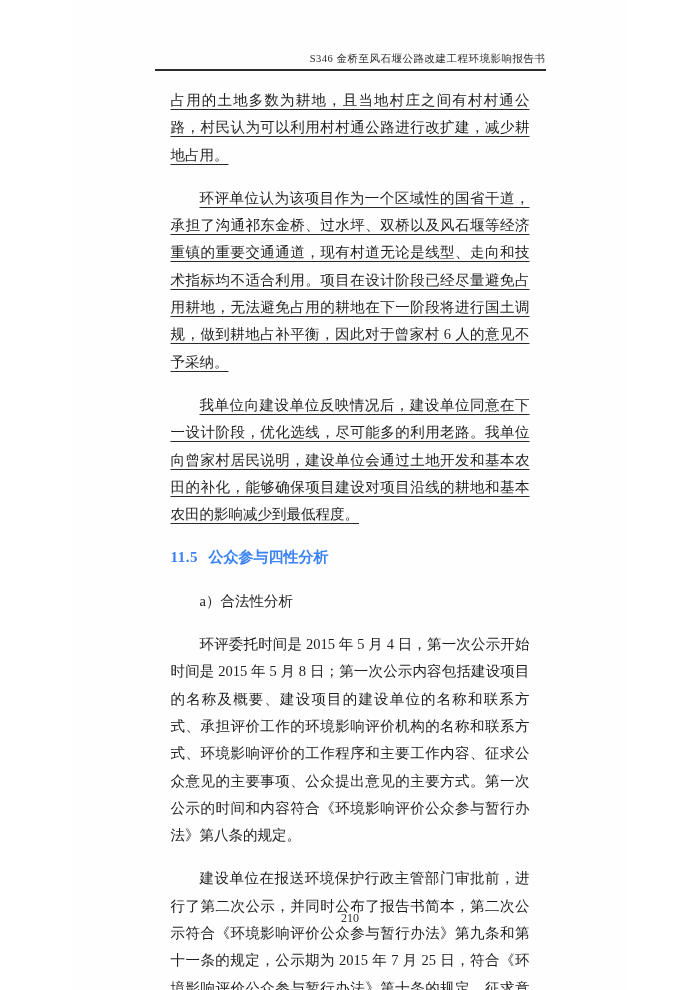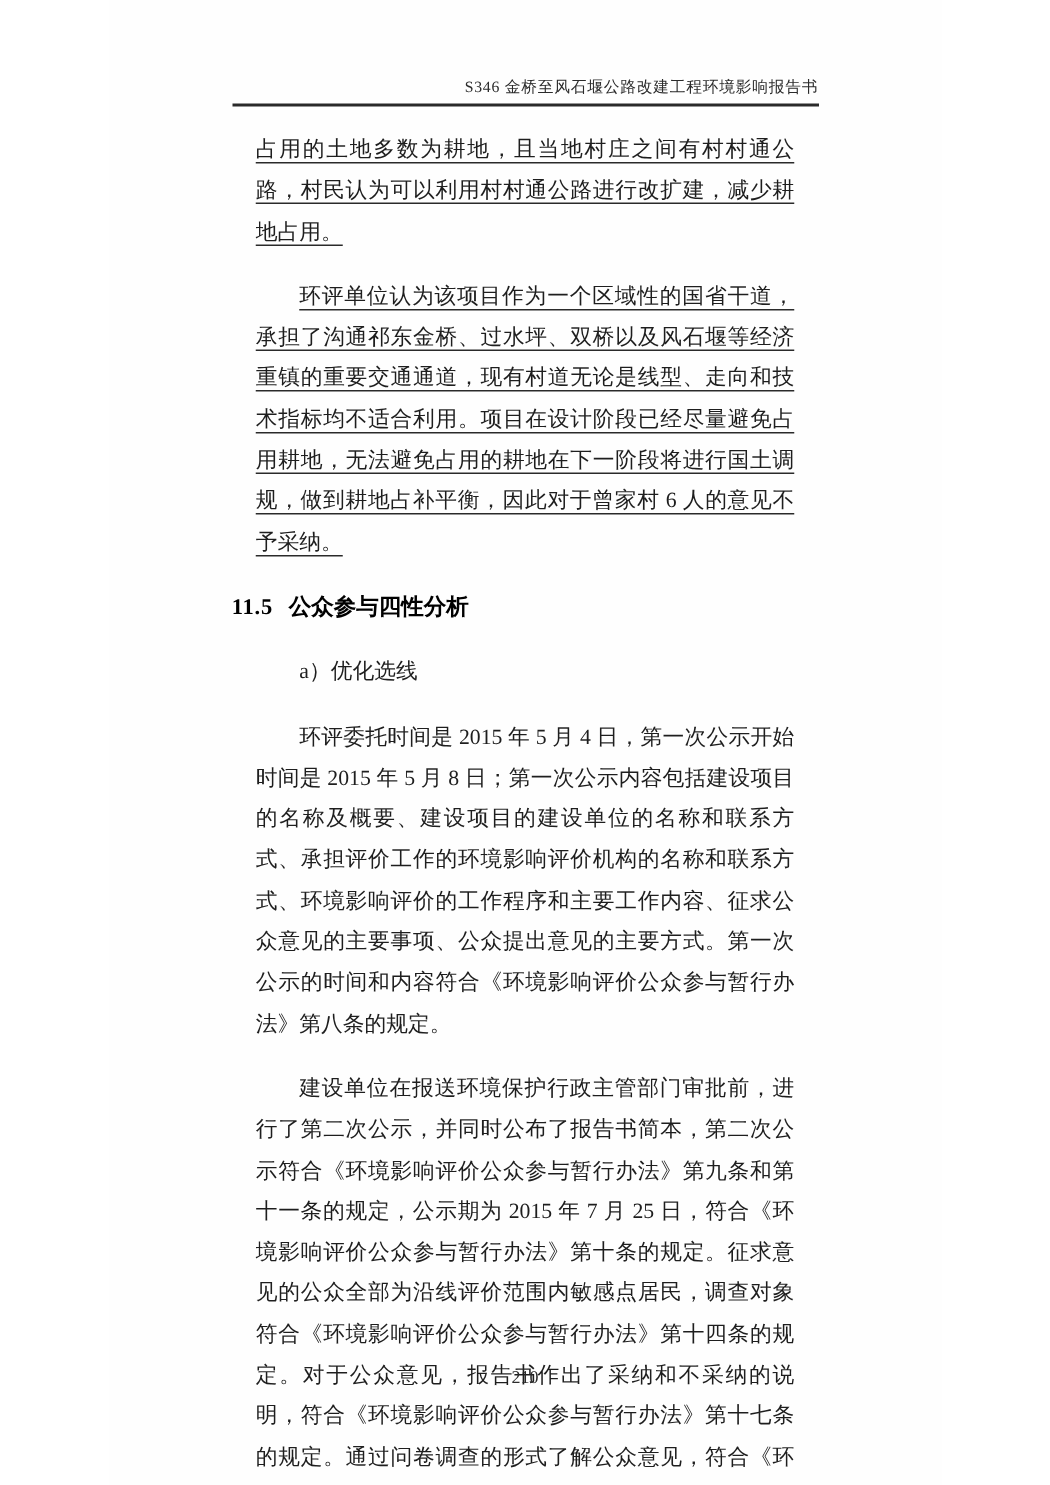--- a/index.html
+++ b/index.html
@@ -37,25 +37,25 @@
     word-break: break-all;
   }
   .no-indent { text-indent: 0; }
   .ul, .u {
     text-decoration: underline;
     text-decoration-thickness: 1px;
     text-underline-offset: 4px;
     text-decoration-color: #2a2a2a;
   }
   .section-heading {
-    margin: 0;
+    margin: 16px;
     font-size: 15px;
     line-height: 27.3px;
     font-weight: bold;
-    color: #000000;
+    color: #3b82f6;
   }
   .section-heading .sec-num { margin-right: 0.7em; letter-spacing: 0.5px; }
   .item-label { text-indent: 2em; }
   .fill-last { text-align-last: justify; }
   .page-number {
     position: absolute;
     left: 0;
     right: 0;
     bottom: 64px;
     text-align: center;
@@ -71,24 +71,25 @@
   <header class="page-header">
     <div class="header-title">S346 金桥至风石堰公路改建工程环境影响报告书</div>
   </header>
 
   <main class="doc-body">
 
     <p class="para no-indent ul">占用的土地多数为耕地，且当地村庄之间有村村通公路，村民认为可以利用村村通公路进行改扩建，减少耕地占用。</p>
 
     <p class="para ul">环评单位认为该项目作为一个区域性的国省干道，承担了沟通祁东金桥、过水坪、双桥以及风石堰等经济重镇的重要交通通道，现有村道无论是线型、走向和技术指标均不适合利用。项目在设计阶段已经尽量避免占用耕地，无法避免占用的耕地在下一阶段将进行国土调规，做到耕地占补平衡，因此对于曾家村 6 人的意见不予采纳。</p>
 
+    <p class="para ul">我单位向建设单位反映情况后，建设单位同意在下一设计阶段，优化选线，尽可能多的利用老路。我单位向曾家村居民说明，建设单位会通过土地开发和基本农田的补化，能够确保项目建设对项目沿线的耕地和基本农田的影响减少到最低程度。</p>
 
     <h2 class="section-heading"><span class="sec-num">11.5</span><span>公众参与四性分析</span></h2>
 
-    <p class="para item-label">a）优化选线</p>
+    <p class="para item-label">a）合法性分析</p>
 
     <p class="para">环评委托时间是 2015 年 5 月 4 日，第一次公示开始时间是 2015 年 5 月 8 日；第一次公示内容包括建设项目的名称及概要、建设项目的建设单位的名称和联系方式、承担评价工作的环境影响评价机构的名称和联系方式、环境影响评价的工作程序和主要工作内容、征求公众意见的主要事项、公众提出意见的主要方式。第一次公示的时间和内容符合《环境影响评价公众参与暂行办法》第八条的规定。</p>
 
     <p class="para">建设单位在报送环境保护行政主管部门审批前，进行了第二次公示，并同时公布了报告书简本，第二次公示符合《环境影响评价公众参与暂行办法》第九条和第十一条的规定，公示期为 2015 年 7 月 25 日，符合《环境影响评价公众参与暂行办法》第十条的规定。征求意见的公众全部为沿线评价范围内敏感点居民，调查对象符合《环境影响评价公众参与暂行办法》第十四条的规定。对于公众意见，报告书作出了采纳和不采纳的说明，符合《环境影响评价公众参与暂行办法》第十七条的规定。通过问卷调查的形式了解公众意见，符合《环境影响评价公众参与暂行办法》第三章的规定。</p>
 
     <p class="para item-label">b）有效性分析</p>
 
 
     <p class="para item-label">c）代表性分析</p>
 

